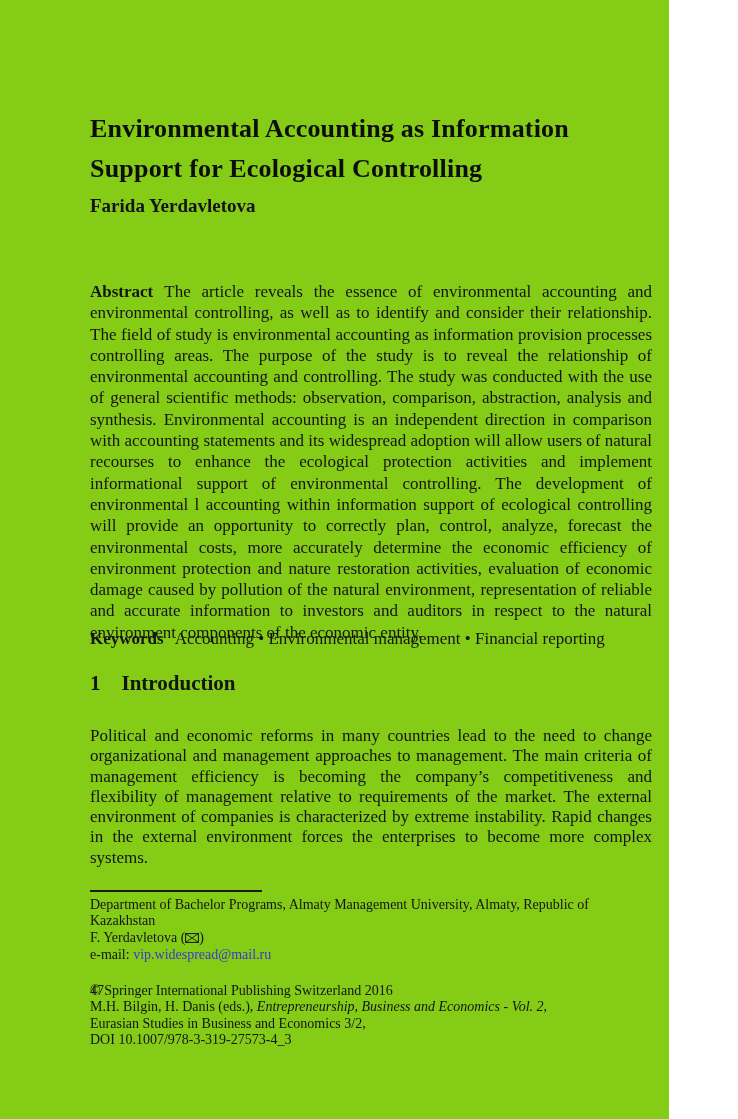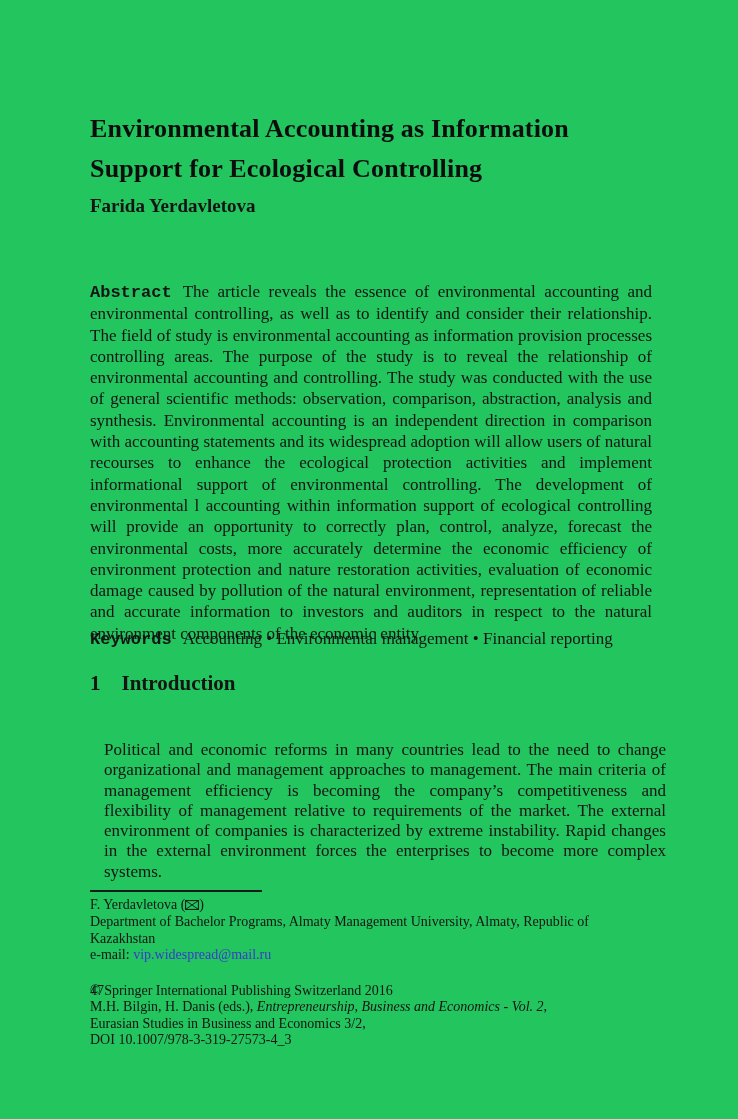--- a/index.html
+++ b/index.html
@@ -2,23 +2,23 @@
 <html><head>
 <meta charset="utf-8">
 <style>
   html, body {
     margin: 0;
     padding: 0;
     background: #ffffff;
   }
   .page {
     position: relative;
-    width: 738px;
+    width: 669px;
     height: 1119px;
-    background: #22c55e;
+    background: #84cc16;
     font-family: "Liberation Serif", "DejaVu Serif", serif;
     color: #141414;
     overflow: hidden;
   }
   .abs { position: absolute; left: 90px; width: 562px; }
 
   .title {
     top: 92px;
     font-size: 26px;
     font-weight: bold;
@@ -34,39 +34,38 @@
   .abstract {
     top: 281px;
     font-size: 17px;
     line-height: 21.3px;
     text-align: justify;
     margin: 0;
   }
   .inline-label {
     font-weight: bold;
     margin-right: 11px;
-    font-family: Liberation Mono, monospace;
   }
   .keywords {
     top: 628px;
     font-size: 17px;
     line-height: 21px;
   }
   .section-heading {
     top: 671px;
     font-size: 21px;
     font-weight: bold;
   }
   .section-number { margin-right: 21px; }
   .intro {
     top: 726px;
     font-size: 17px;
     line-height: 20.3px;
     text-align: justify;
-    margin: 14px;
+    margin: 0;
   }
   .footnote-rule {
     top: 890px;
     width: 172px;
     height: 2px;
     background: #1a1a1a;
   }
   .footnote {
     top: 897px;
     font-size: 14px;
@@ -111,28 +110,28 @@
 
   <div class="abs section-heading">
     <span class="section-number">1</span><span>Introduction</span>
   </div>
 
   <p class="abs intro">Political and economic reforms in many countries lead to the need to change organizational and management approaches to management. The main criteria of management efficiency is becoming the company’s competitiveness and flexibility of management relative to requirements of the market. The external environment of companies is characterized by extreme instability. Rapid changes in the external environment forces the enterprises to become more complex systems.</p>
 
   <div class="abs footnote-rule"></div>
 
   <div class="abs footnote">
+    <div>Department of Bachelor Programs, Almaty Management University, Almaty, Republic of<br>Kazakhstan</div>
     <div>
       <span>F. Yerdavletova (</span><span class="envelope"><svg width="14" height="10" viewBox="0 0 14 10">
             <rect x="0.6" y="0.6" width="12.8" height="8.8" fill="none" stroke="#141414" stroke-width="1"></rect>
             <line x1="0.6" y1="0.6" x2="13.4" y2="9.4" stroke="#141414" stroke-width="0.9"></line>
             <line x1="13.4" y1="0.6" x2="0.6" y2="9.4" stroke="#141414" stroke-width="0.9"></line>
           </svg></span><span>)</span>
     </div>
-    <div>Department of Bachelor Programs, Almaty Management University, Almaty, Republic of<br>Kazakhstan</div>
     <div>
       <span>e-mail: </span><span class="email-link">vip.widespread@mail.ru</span>
     </div>
   </div>
 
   <div class="abs footer">
     <div>© Springer International Publishing Switzerland 2016</div>
     <div>
       <span>M.H. Bilgin, H. Danis (eds.), </span><span class="italic">Entrepreneurship, Business and Economics - Vol. 2</span><span>,</span>
     </div>

